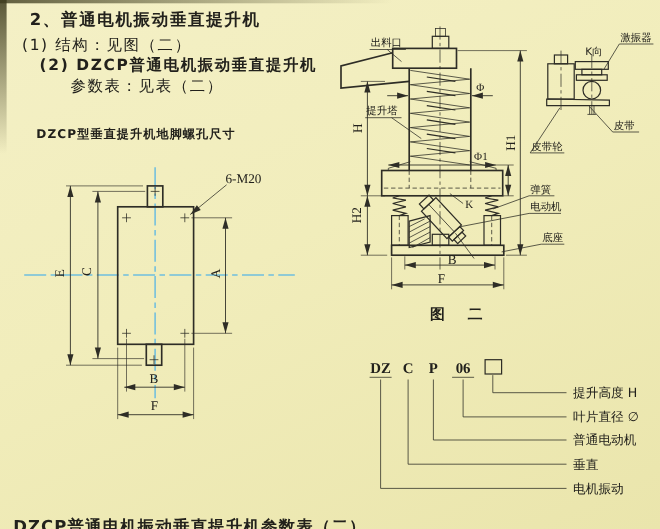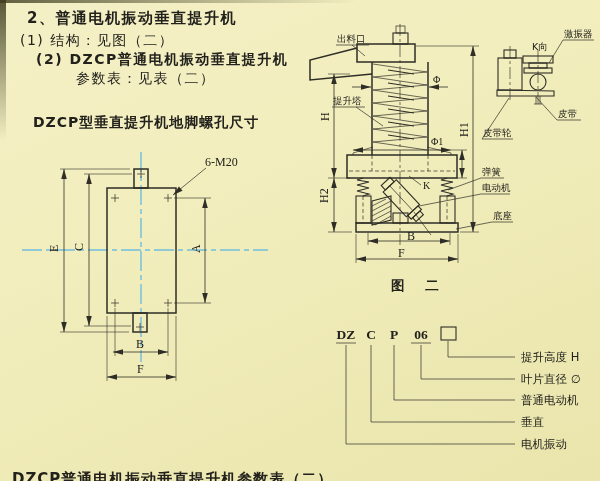--- a/index.html
+++ b/index.html
@@ -8,22 +8,22 @@
     font-family:"DejaVu Sans",sans-serif;color:#22211c;
     background:linear-gradient(155deg,#f4f0c6 0%,#f1edbb 45%,#eae5ac 100%);
   }
   .abs{position:absolute;}
   .edge-top{left:0;top:0;width:420px;height:3px;
     background:linear-gradient(to right,rgba(62,60,30,.8),rgba(62,60,30,0) 85%);}
   .edge-left{left:0;top:0;width:6px;height:140px;
     background:linear-gradient(to bottom,rgba(62,60,30,.85),rgba(62,60,30,0));}
   .intro-heading{left:27px;top:9px;font-size:15px;font-weight:bold;letter-spacing:1.5px;}
   .intro-item{font-size:14px;letter-spacing:1.5px;}
-  .i1{left:20px;top:32px;} .i2{left:36px;top:51px;font-weight:bold;} .i3{left:76px;top:70px;}
-  .plate-title{left:33px;top:114px;font-size:14px;font-weight:bold;letter-spacing:1px;}
+  .i1{left:20px;top:32px;} .i2{left:36px;top:51px;font-weight:bold;} .i3{left:64px;top:70px;}
+  .plate-title{left:33px;top:114px;font-size:11px;font-weight:bold;letter-spacing:1px;}
   .fig-caption{left:391px;top:277px;font-size:13.5px;font-weight:bold;letter-spacing:8px;text-align:right;}
   .footer-title{left:12px;top:470px;font-size:15px;font-weight:bold;letter-spacing:1px;}
   svg{position:absolute;left:0;top:0;}
   .thick{stroke:#2e2d26;stroke-width:1.5;fill:none;}
   .med{stroke:#2e2d26;stroke-width:1.1;fill:none;}
   .thin{stroke:#2e2d26;stroke-width:0.7;fill:none;}
   .dim{stroke:#2e2d26;stroke-width:0.8;fill:none;}
   .ext{stroke:#2e2d26;stroke-width:0.6;fill:none;}
   .dash{stroke-dasharray:4 2.5;}
   .dashdot{stroke:#2e2d26;stroke-width:0.65;fill:none;stroke-dasharray:12 3 3 3;}

